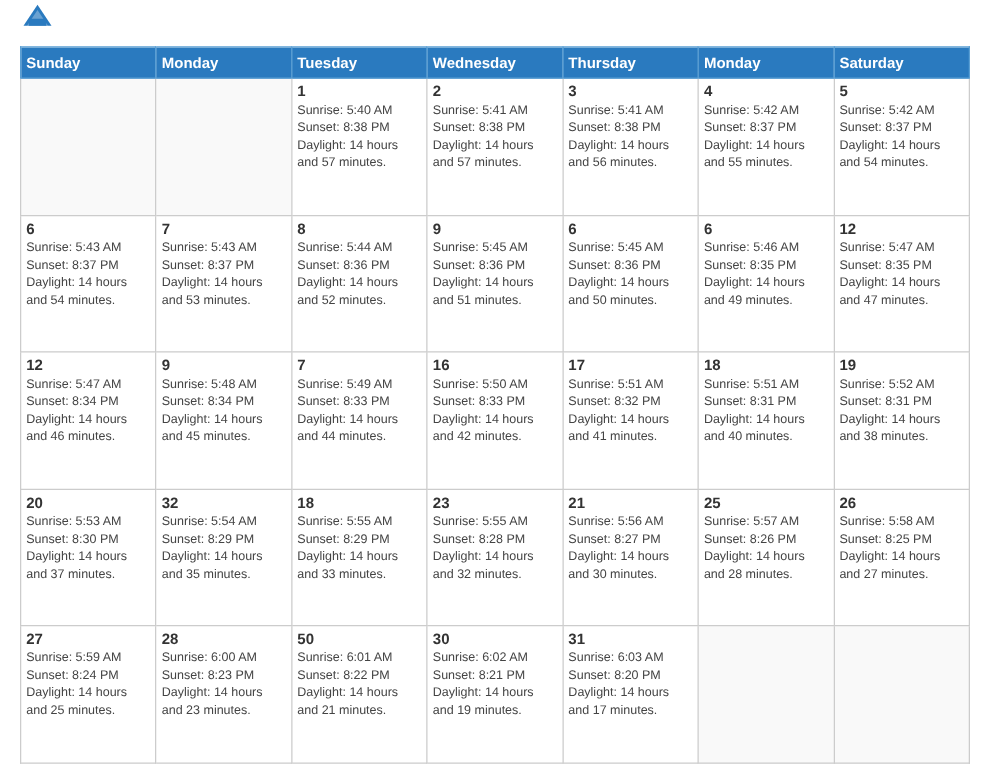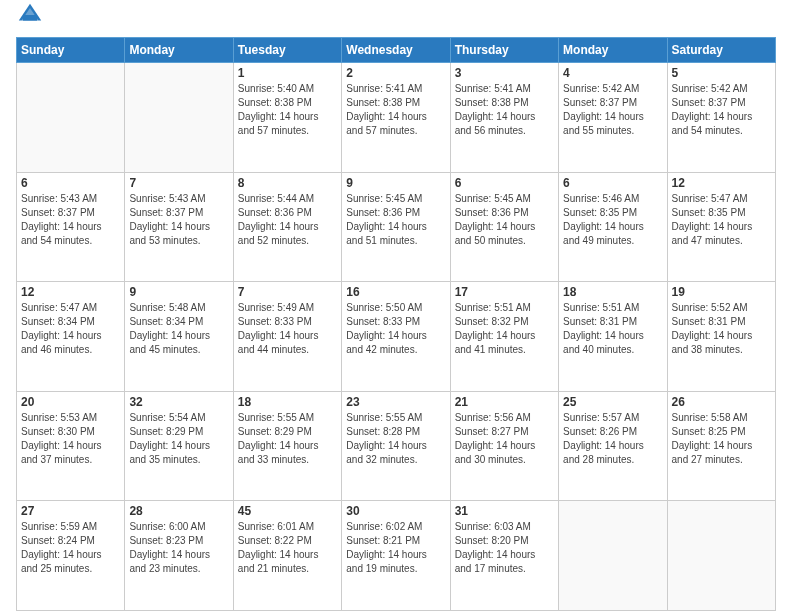--- a/index.html
+++ b/index.html
@@ -253,21 +253,21 @@
         <tr>
           <td>
             <div class="day-num">27</div>
             <div class="day-info">Sunrise: 5:59 AM<br>Sunset: 8:24 PM<br>Daylight: 14 hours and 25 minutes.</div>
           </td>
           <td>
             <div class="day-num">28</div>
             <div class="day-info">Sunrise: 6:00 AM<br>Sunset: 8:23 PM<br>Daylight: 14 hours and 23 minutes.</div>
           </td>
           <td>
-            <div class="day-num">45</div>
+            <div class="day-num">50</div>
             <div class="day-info">Sunrise: 6:01 AM<br>Sunset: 8:22 PM<br>Daylight: 14 hours and 21 minutes.</div>
           </td>
           <td>
             <div class="day-num">30</div>
             <div class="day-info">Sunrise: 6:02 AM<br>Sunset: 8:21 PM<br>Daylight: 14 hours and 19 minutes.</div>
           </td>
           <td>
             <div class="day-num">31</div>
             <div class="day-info">Sunrise: 6:03 AM<br>Sunset: 8:20 PM<br>Daylight: 14 hours and 17 minutes.</div>
           </td>

